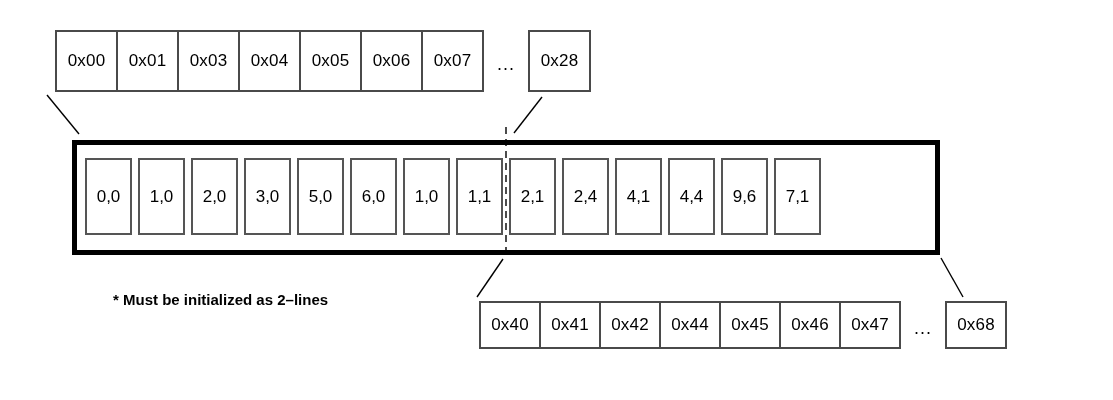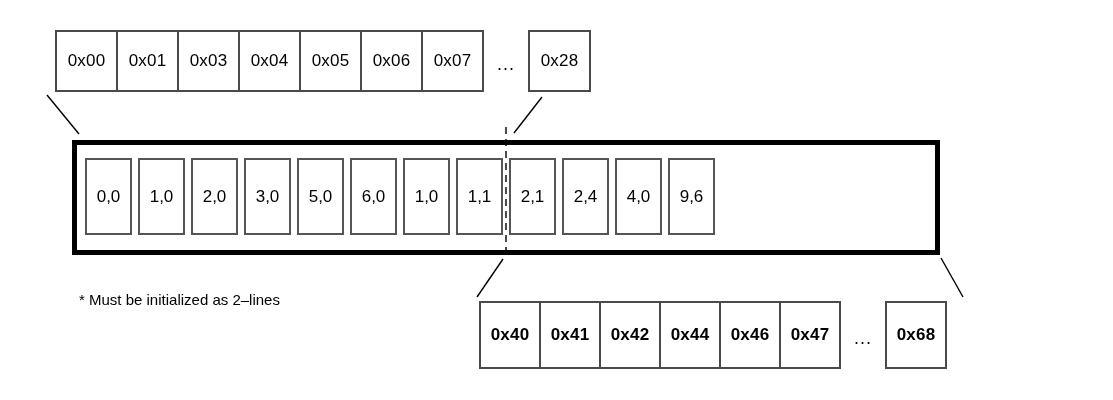--- a/index.html
+++ b/index.html
@@ -31,21 +31,21 @@
     width: 63px;
     border: 2px solid #4a4a4a;
     background: #ffffff;
     display: flex;
     align-items: center;
     justify-content: center;
     font-size: 17px;
     letter-spacing: 0.2px;
   }
   .top-row .abox    { height: 62px; }
-  .bottom-row .abox { height: 68px; width: 62px; font-weight: bold; }
+  .bottom-row .abox { height: 48px; width: 62px; }
   .abox + .abox { margin-left: -2px; }
   .dots {
     font-size: 18px;
     letter-spacing: 1px;
     padding: 0 13px;
     line-height: 1;
     align-self: center;
     transform: translateY(3px);
   }
   .tail-box { margin-left: 0; }
@@ -66,23 +66,24 @@
     width: 47px; height: 77px;
     border: 2px solid #555555;
     background: #ffffff;
     display: flex;
     align-items: center;
     justify-content: center;
     font-size: 17px;
   }
   .footnote {
     position: absolute;
-    left: 79px; top: 291px;
+    left: 113px; top: 291px;
     font-size: 15px;
     z-index: 1;
+    font-weight: bold;
   }
 </style>
 </head>
 <body>
 
 <div class="stage">
 
   <svg class="lines-layer" viewBox="0 0 1113 400" xmlns="http://www.w3.org/2000/svg">
     <line x1="47" y1="95" x2="79" y2="134" stroke="#000000" stroke-width="1.4"></line>
     <line x1="542" y1="97" x2="514" y2="133" stroke="#000000" stroke-width="1.4"></line>
@@ -107,29 +108,32 @@
     <div class="cbox">0,0</div>
     <div class="cbox">1,0</div>
     <div class="cbox">2,0</div>
     <div class="cbox">3,0</div>
     <div class="cbox">5,0</div>
     <div class="cbox">6,0</div>
     <div class="cbox">1,0</div>
     <div class="cbox">1,1</div>
     <div class="cbox">2,1</div>
     <div class="cbox">2,4</div>
-    <div class="cbox">4,0</div>
+    <div class="cbox">4,1</div>
+    <div class="cbox">4,4</div>
     <div class="cbox">9,6</div>
+    <div class="cbox">7,1</div>
   </div>
 
   <div class="row bottom-row">
     <div class="abox">0x40</div>
     <div class="abox">0x41</div>
     <div class="abox">0x42</div>
     <div class="abox">0x44</div>
+    <div class="abox">0x45</div>
     <div class="abox">0x46</div>
     <div class="abox">0x47</div>
     <div class="dots">...</div>
     <div class="abox tail-box">0x68</div>
   </div>
 
   <div class="footnote">* Must be initialized as 2–lines</div>
 
 </div>
 

